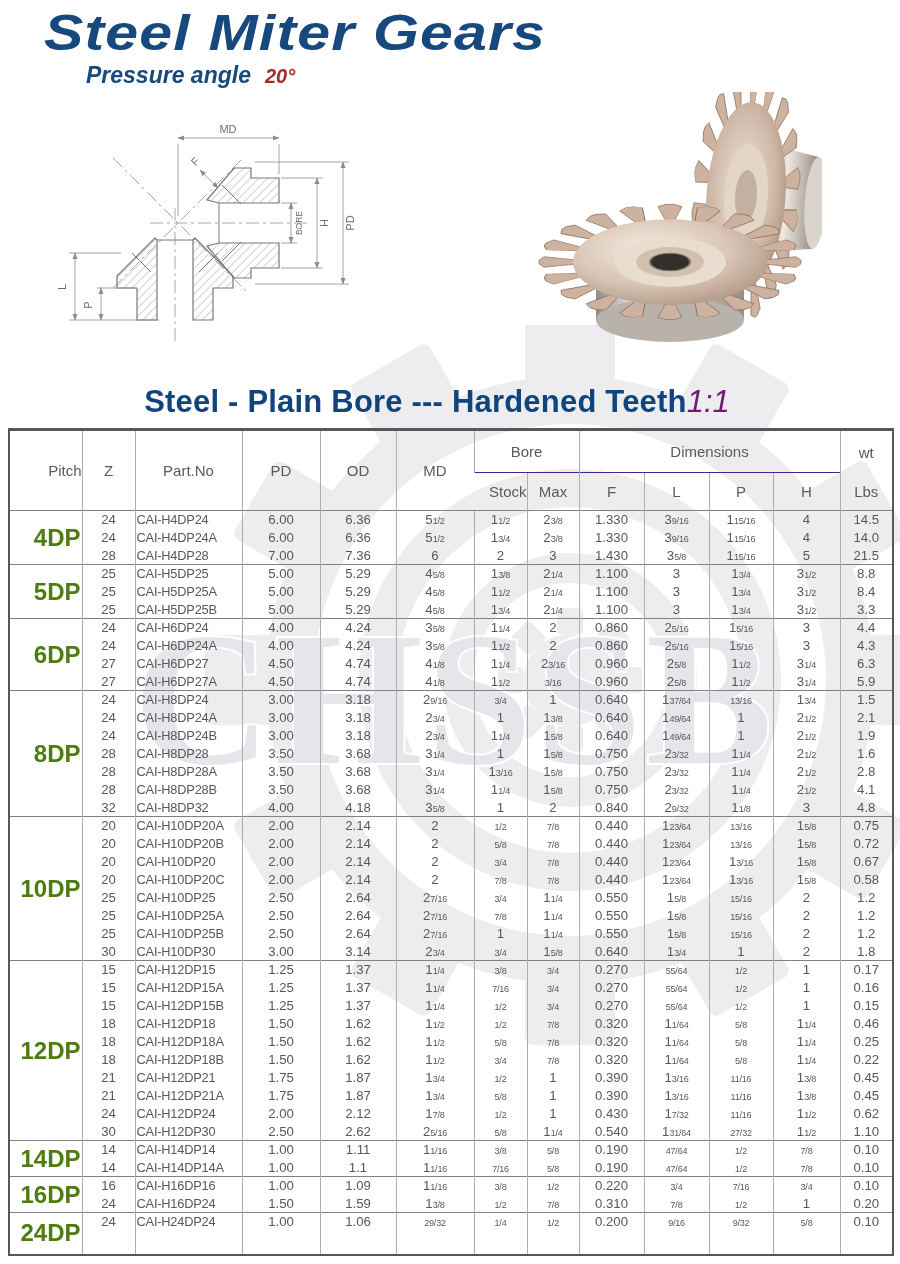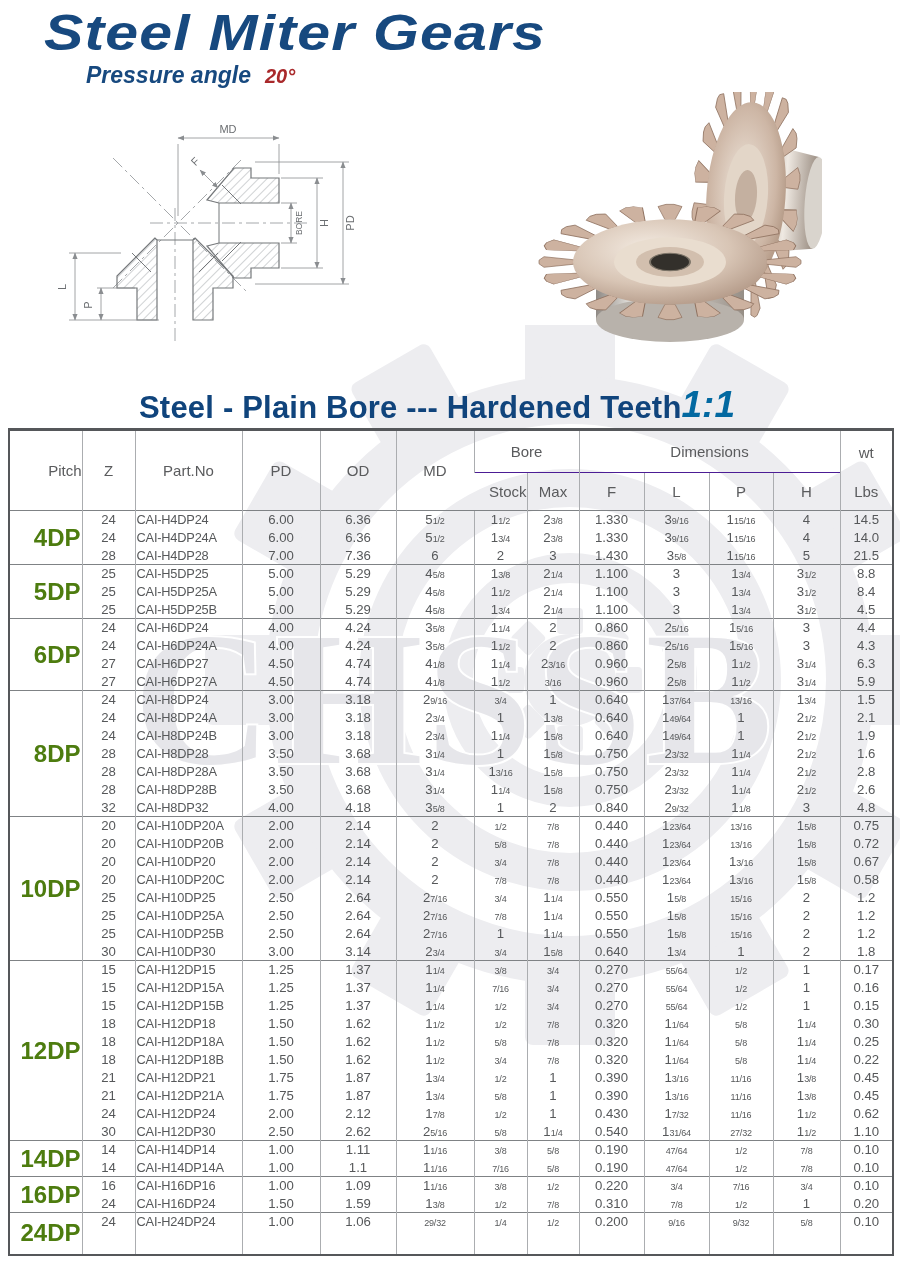--- a/index.html
+++ b/index.html
@@ -8,21 +8,21 @@
   
   .title{position:absolute;left:44px;top:4px;margin:0;font-size:50px;font-weight:bold;font-style:italic;
          color:#17497f;letter-spacing:1px;transform:scaleX(1.18);transform-origin:left top;white-space:nowrap;}
   .subtitle{position:absolute;left:86px;top:62px;font-size:23px;font-weight:bold;font-style:italic;
             color:#17497f;white-space:nowrap;}
   .subtitle .angle{font-size:20px;color:#a9292b;margin-left:14px;}
   
   .section-row{position:absolute;left:28px;top:384px;width:818px;display:flex;
                justify-content:center;align-items:flex-end;}
   .section-heading{margin:0;font-size:31px;font-weight:bold;color:#10447c;letter-spacing:0.2px;white-space:nowrap;}
-  .ratio{font-size:37px;font-weight:bold;font-style:italic;color:#0369a1;}
+  .ratio{font-size:31px;font-weight:normal;font-style:italic;color:#701a75;}
   
   .wm{position:absolute;left:0;top:325px;pointer-events:none;z-index:0;}
   .wm text{font-family:"Liberation Serif","DejaVu Serif",serif;font-weight:bold;
            fill:#e6e6ea;stroke:#ffffff;stroke-width:4px;paint-order:stroke;letter-spacing:4px;}
   
   .drawing{position:absolute;left:55px;top:110px;z-index:1;}
   .photo{position:absolute;left:522px;top:92px;z-index:1;}
   
   table.spec{position:absolute;left:8px;top:428px;width:884px;z-index:1;border-collapse:collapse;
              table-layout:fixed;background:transparent;}
@@ -377,21 +377,21 @@
           <td class="part">CAI-H5DP25B</td>
           <td>5.00</td>
           <td>5.29</td>
           <td>4<span class="fr">5/8</span></td>
           <td>1<span class="fr">3/4</span></td>
           <td>2<span class="fr">1/4</span></td>
           <td>1.100</td>
           <td>3</td>
           <td>1<span class="fr">3/4</span></td>
           <td>3<span class="fr">1/2</span></td>
-          <td>4.5</td>
+          <td>3.3</td>
         </tr>
         <tr class="gs">
           <td class="pitch" rowspan="4">6DP</td>
           <td>24</td>
           <td class="part">CAI-H6DP24</td>
           <td>4.00</td>
           <td>4.24</td>
           <td>3<span class="fr">5/8</span></td>
           <td>1<span class="fr">1/4</span></td>
           <td>2</td>
@@ -519,21 +519,21 @@
           <td class="part">CAI-H8DP28B</td>
           <td>3.50</td>
           <td>3.68</td>
           <td>3<span class="fr">1/4</span></td>
           <td>1<span class="fr">1/4</span></td>
           <td>1<span class="fr">5/8</span></td>
           <td>0.750</td>
           <td>2<span class="fr">3/32</span></td>
           <td>1<span class="fr">1/4</span></td>
           <td>2<span class="fr">1/2</span></td>
-          <td>2.6</td>
+          <td>4.1</td>
         </tr>
         <tr>
           <td>32</td>
           <td class="part">CAI-H8DP32</td>
           <td>4.00</td>
           <td>4.18</td>
           <td>3<span class="fr">5/8</span></td>
           <td>1</td>
           <td>2</td>
           <td>0.840</td>
@@ -703,21 +703,21 @@
           <td class="part">CAI-H12DP18</td>
           <td>1.50</td>
           <td>1.62</td>
           <td>1<span class="fr">1/2</span></td>
           <td><span class="fr">1/2</span></td>
           <td><span class="fr">7/8</span></td>
           <td>0.320</td>
           <td>1<span class="fr">1/64</span></td>
           <td><span class="fr">5/8</span></td>
           <td>1<span class="fr">1/4</span></td>
-          <td>0.30</td>
+          <td>0.46</td>
         </tr>
         <tr>
           <td>18</td>
           <td class="part">CAI-H12DP18A</td>
           <td>1.50</td>
           <td>1.62</td>
           <td>1<span class="fr">1/2</span></td>
           <td><span class="fr">5/8</span></td>
           <td><span class="fr">7/8</span></td>
           <td>0.320</td>

